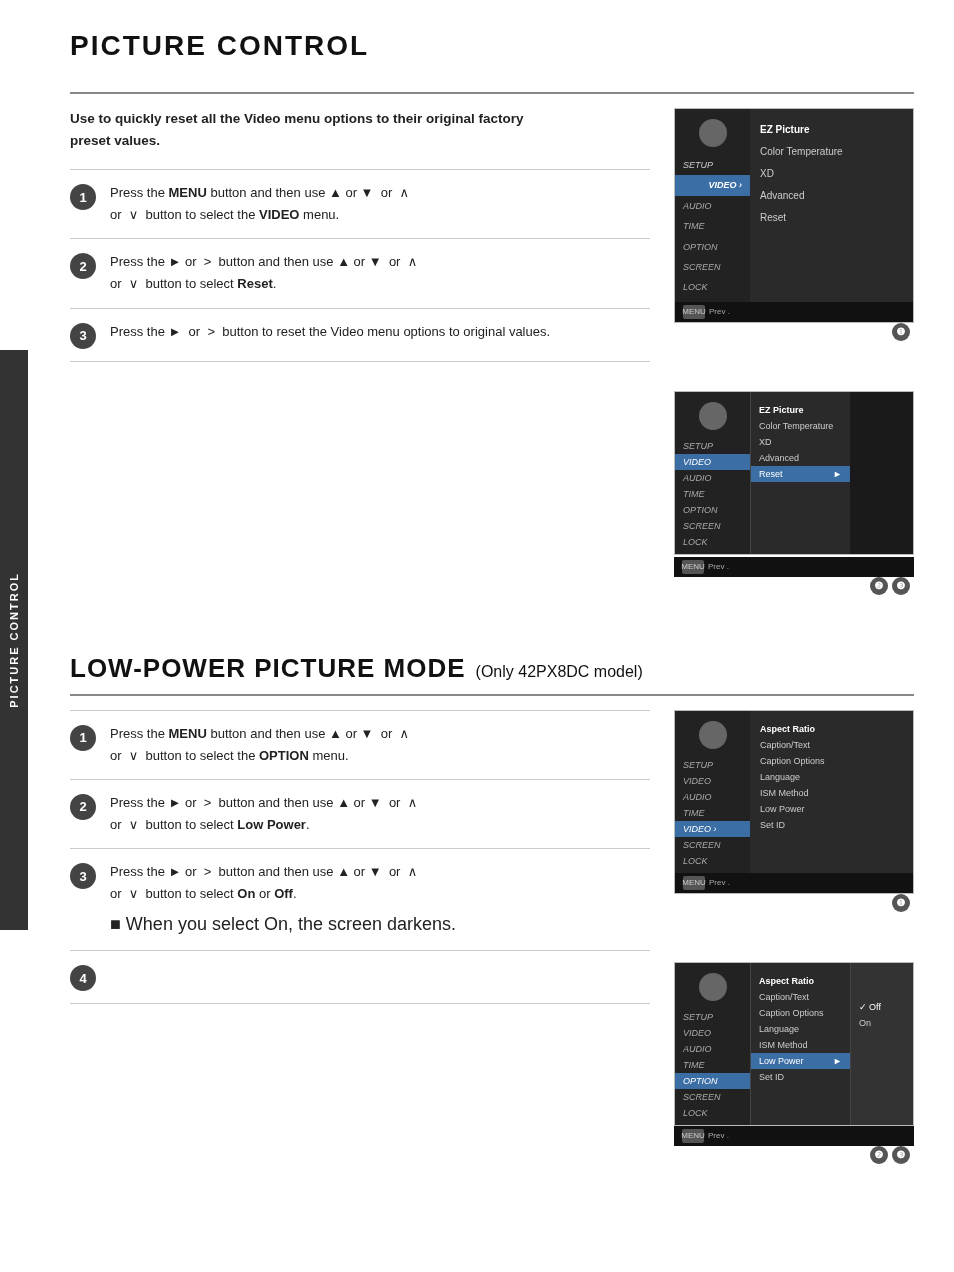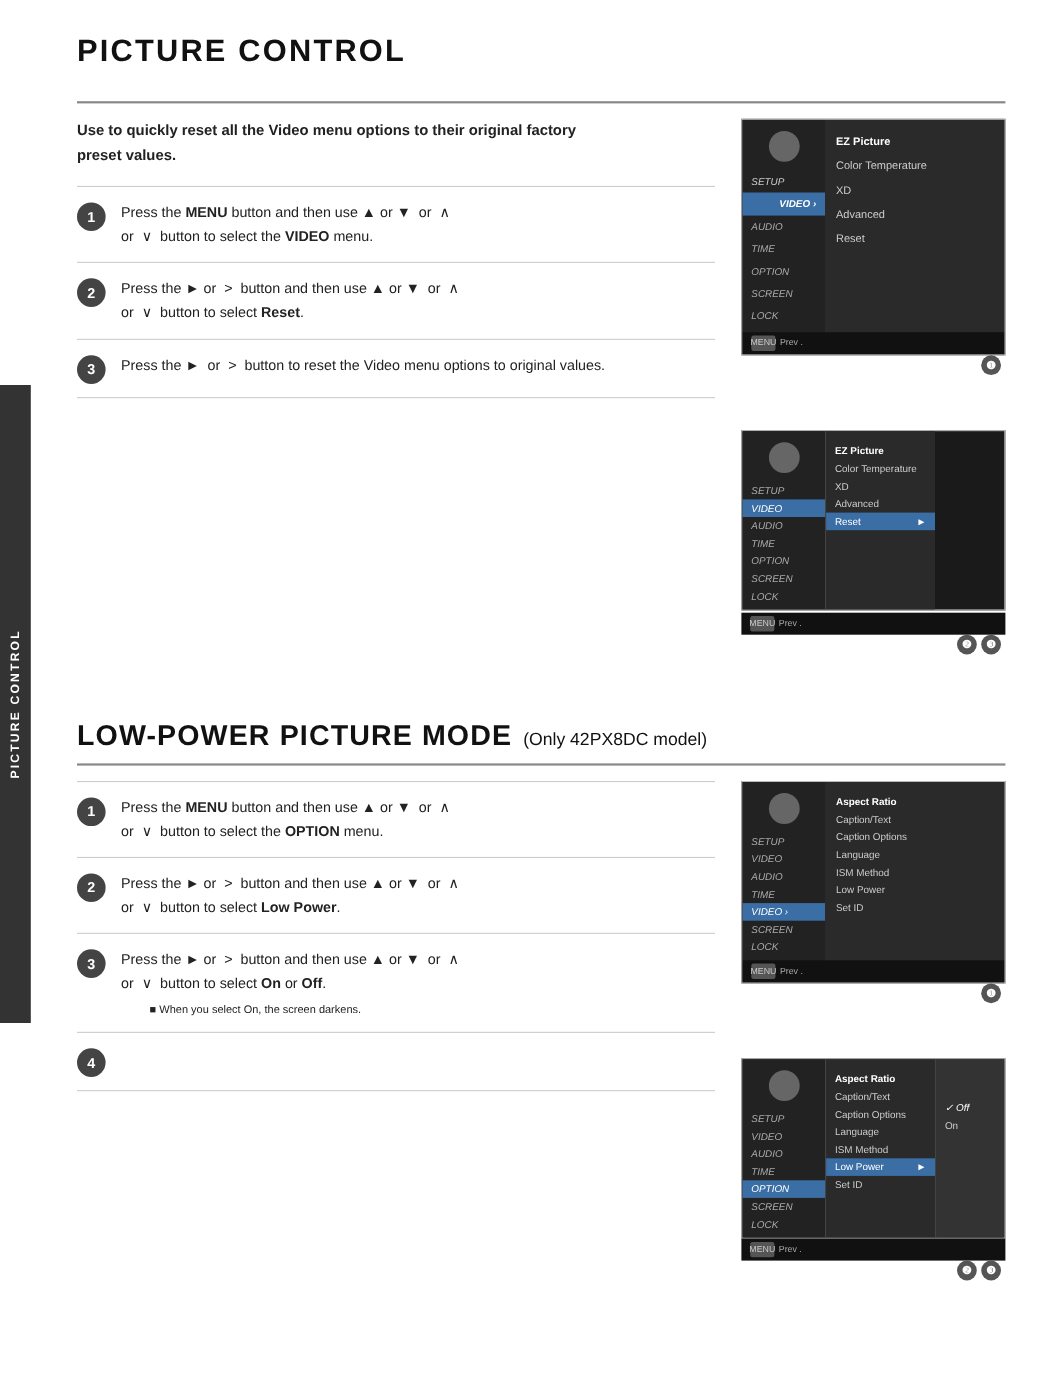--- a/index.html
+++ b/index.html
@@ -132,24 +132,23 @@
       font-size: 13px;
       line-height: 1.7;
       flex: 1;
     }
 
     .step-text b {
       font-weight: bold;
     }
 
     .step-note {
-      font-size: 10px;
+      font-size: 18px;
       margin-top: 6px;
       line-height: 1.5;
-      margin-left: 26px;
     }
 
     
     .menu-screenshot {
       border: 1px solid #bbb;
       background: #1a1a1a;
       color: #fff;
       font-size: 11px;
       width: 240px;
       position: relative;
@@ -504,21 +503,21 @@
             <div style="padding:3px 8px; font-size:9px; color:#ccc;">Language</div>
             <div style="padding:3px 8px; font-size:9px; color:#ccc;">ISM Method</div>
             <div style="padding:3px 8px; font-size:9px; color:#fff; background:#3a6ea5; display:flex; justify-content:space-between;">
                 <span>Low Power</span>
                 <span>►</span>
               </div>
             <div style="padding:3px 8px; font-size:9px; color:#ccc;">Set ID</div>
           </div>
           <div class="menu-split-right" style="flex-direction:column; align-items:flex-start; padding:0; justify-content:flex-start;">
             <div style="height:36px;"></div>
-            <div style="padding:3px 8px; font-size:9px; color:#fff;font-style:italic;">✓ Off</div>
+            <div style="padding:3px 8px; font-size:9px; color:#fff;">✓ Off</div>
             <div style="padding:3px 8px; font-size:9px; color:#ccc;">On</div>
           </div>
         </div>
         <div>
           <div class="menu-footer" style="background:#111; padding:3px 8px;">
             <span class="menu-footer-icon">MENU</span>
             <span style="color:#aaa; font-size:8px;">Prev .</span>
           </div>
         </div>
         <div style="position:absolute; bottom:-18px; right:4px; display:flex; gap:4px;">

